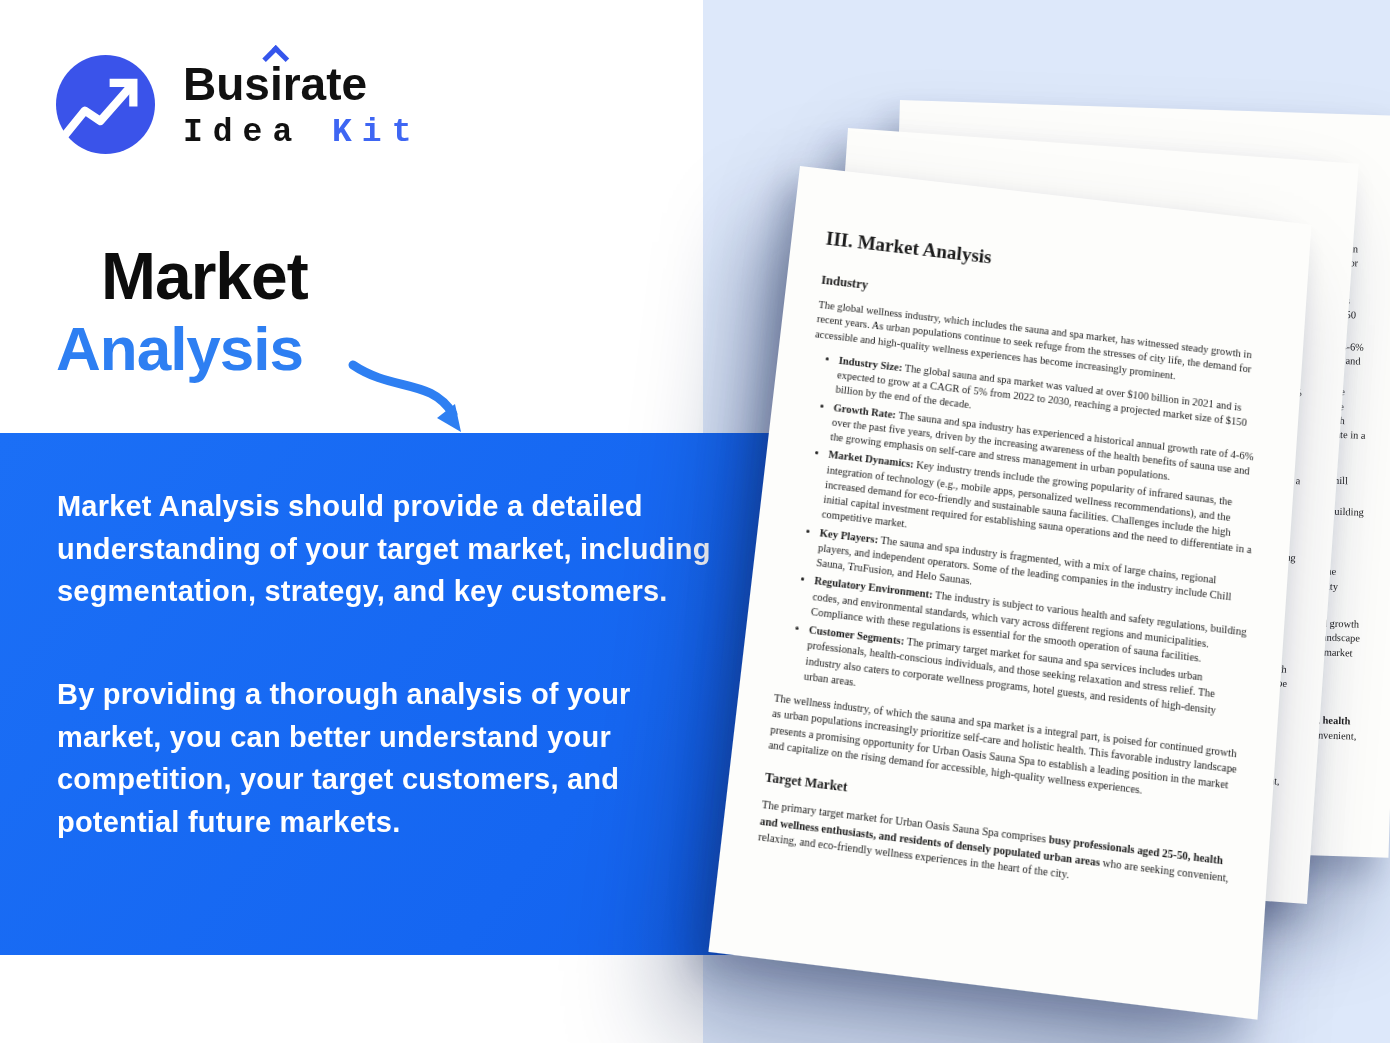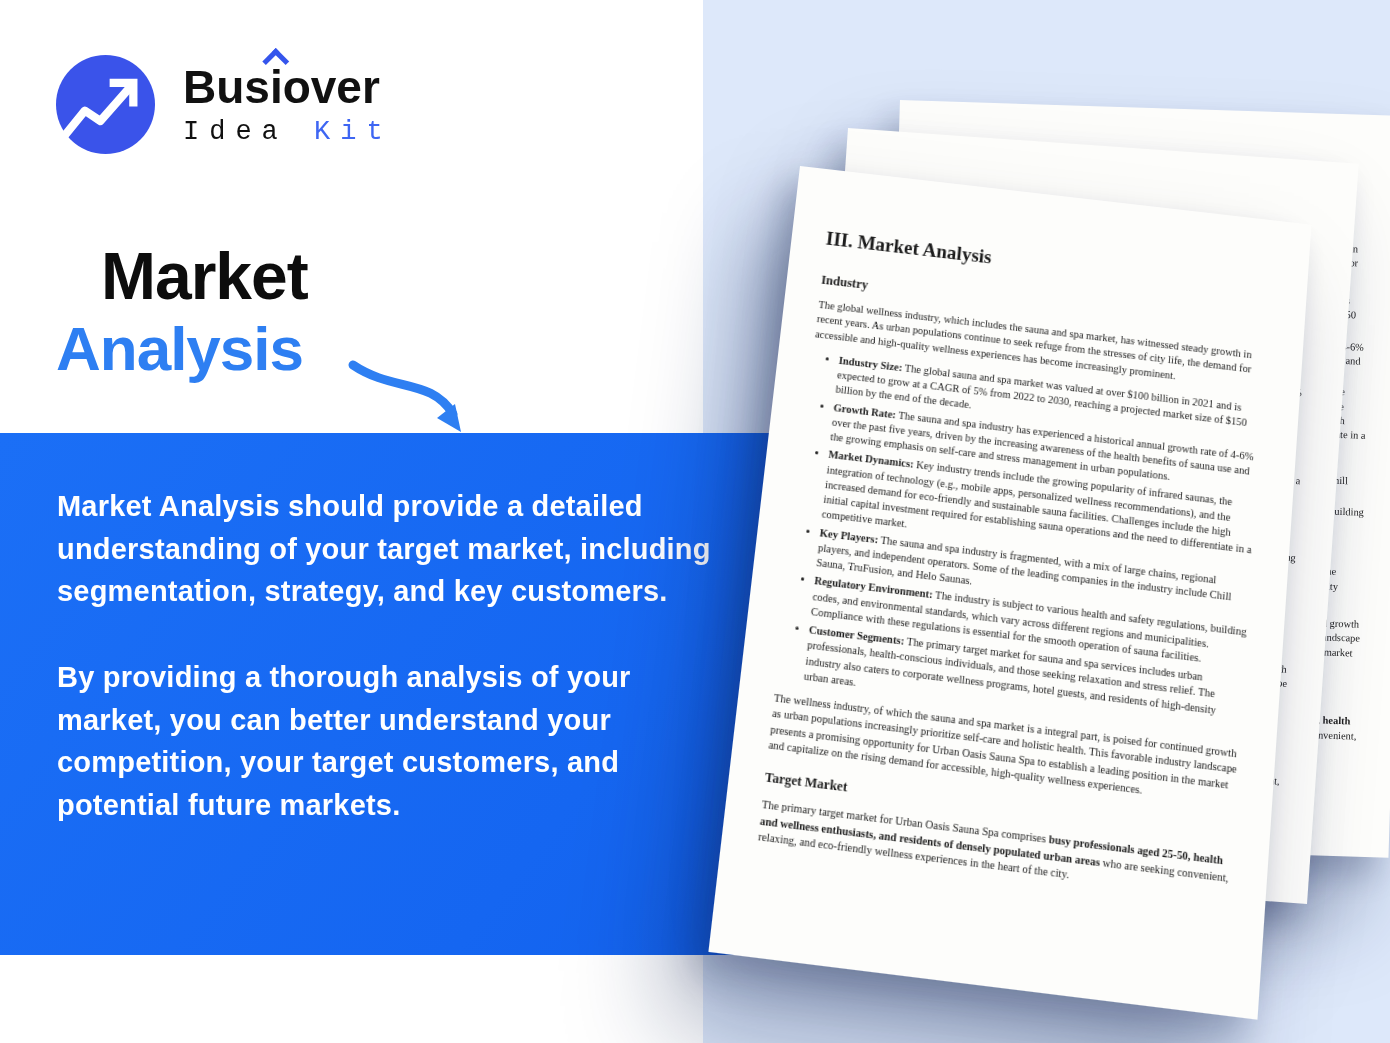--- a/index.html
+++ b/index.html
@@ -37,21 +37,21 @@
   .i-caret::before {
     content: ""; position: absolute; left: 0; top: 40%;
     width: 0.30em; height: 0.30em;
     border-left: 0.115em solid #3555ec;
     border-top: 0.115em solid #3555ec;
     transform: rotate(45deg);
   }
   .brand-bottom {
     margin-top: 9px;
     font-family: "Liberation Mono", monospace;
-    font-weight: 400; font-size: 27px; color: #111111; letter-spacing: 10px;
+    font-weight: 700; font-size: 33px; color: #111111; letter-spacing: 10px;
   }
   .brand-kit { color: #3e66f3; }
 
   
   .hero { position: absolute; left: 56px; top: 240px; z-index: 5; line-height: 1.12; }
   .hero-line1 { font-size: 66px; font-weight: 800; color: #0d0d0d; letter-spacing: -1px; margin-left: 45px; }
   .hero-line2 { font-size: 62px; font-weight: 800; color: #2e7ff2; letter-spacing: -1px; }
   .hero-arrow { position: absolute; left: 345px; top: 352px; width: 125px; height: 92px; z-index: 5; }
 
   
@@ -59,21 +59,21 @@
     position: absolute;
     left: 0; top: 433px; width: 1152px; height: 522px;
     background: linear-gradient(128deg, #1b6ff6 0%, #1566f1 55%, #0f5ce8 100%);
     z-index: 1;
   }
   .band-copy {
     position: absolute; left: 57px; top: 52px; width: 690px;
     color: #ffffff; font-weight: 700; font-size: 29px; line-height: 1.47;
     letter-spacing: 0.2px;
   }
-  .band-paragraph + .band-paragraph { margin-top: 43px; max-width: 608px; }
+  .band-paragraph + .band-paragraph { margin-top: 60px; max-width: 608px; }
 
   
   .doc-stack { position: absolute; left: 0; top: 0; width: 1390px; height: 1043px; z-index: 2; pointer-events: none; }
   .page {
     position: absolute;
     width: 512px; height: 742px;
     background: #fdfdfb;
     overflow: hidden;
     box-shadow: -12px 18px 30px rgba(12, 28, 75, 0.22), -34px 62px 85px rgba(12, 28, 75, 0.34);
   }
@@ -103,21 +103,21 @@
 
 <div class="side-panel"></div>
 
 <div class="logo">
   <svg class="logo-badge" viewBox="0 0 96 96">
     <circle cx="48" cy="48" r="48" fill="#3a53ea"></circle>
     <polyline points="2,86 28,54 43,64 72,31" fill="none" stroke="#ffffff" stroke-width="8" stroke-linejoin="round" stroke-linecap="butt"></polyline>
     <polyline points="52,27 75,27 75,50" fill="none" stroke="#ffffff" stroke-width="8" stroke-linejoin="miter"></polyline>
   </svg>
   <div class="logo-text">
-    <div class="brand-top"><span>Bus</span><span class="i-wrap"><span>i</span><span class="i-caret"></span></span><span>over</span></div>
+    <div class="brand-top"><span>Bus</span><span class="i-wrap"><span>i</span><span class="i-caret"></span></span><span>rate</span></div>
     <div class="brand-bottom"><span>Idea</span> <span class="brand-kit">Kit</span></div>
   </div>
 </div>
 
 <div class="hero">
   <div class="hero-line1">Market</div>
   <div class="hero-line2">Analysis</div>
 </div>
 <svg class="hero-arrow" viewBox="0 0 125 92">
   <path d="M8 13 C 48 40, 86 26, 108 62" fill="none" stroke="#2e7ff2" stroke-width="9" stroke-linecap="round"></path>

